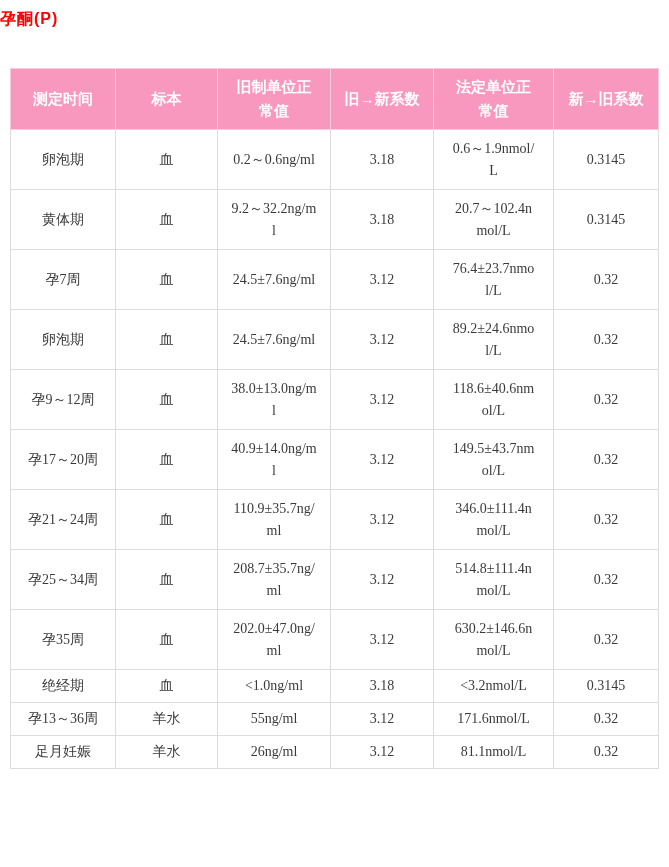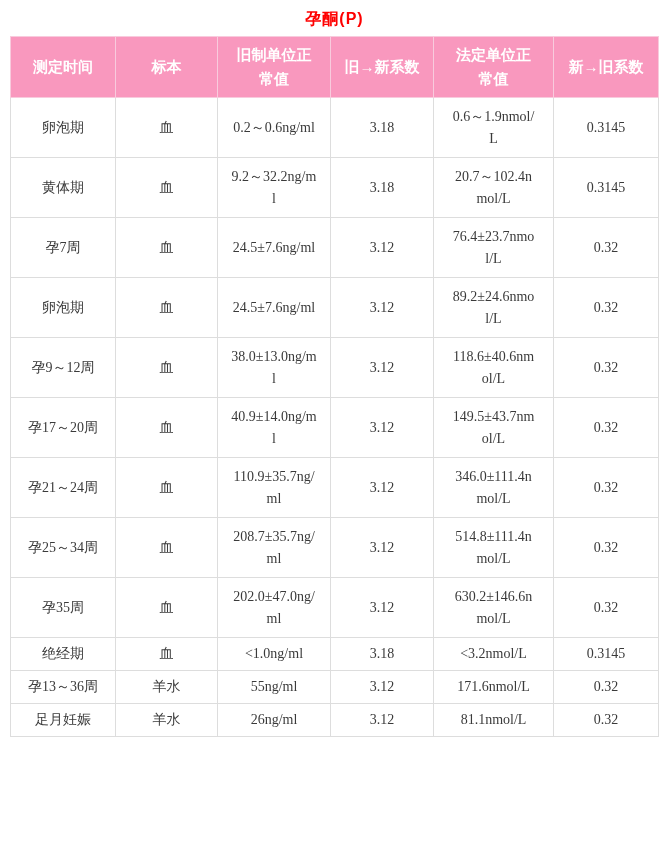--- a/index.html
+++ b/index.html
@@ -7,32 +7,33 @@
     padding: 0;
     background: #ffffff;
   }
   body {
     width: 669px;
     height: 867px;
     font-family: "Liberation Sans", sans-serif;
     overflow: hidden;
   }
   .page-title {
-    text-align: center;
+    text-align: left;
     color: var(--title-color, #fe0000);
     font-weight: bold;
     font-size: 16px;
     padding: 9px 0 6px 0;
     letter-spacing: 1px;
   }
   table.ref-table {
     border-collapse: collapse;
     table-layout: fixed;
     width: 648px;
     margin-left: 10px;
+    margin-top: 32px;
   }
   col.c1 { width: 105px; }
   col.c2 { width: 102px; }
   col.c3 { width: 113px; }
   col.c4 { width: 103px; }
   col.c5 { width: 120px; }
   col.c6 { width: 105px; }
   th {
     background: var(--header-bg, #f998be);
     color: var(--header-text, #ffffff);

